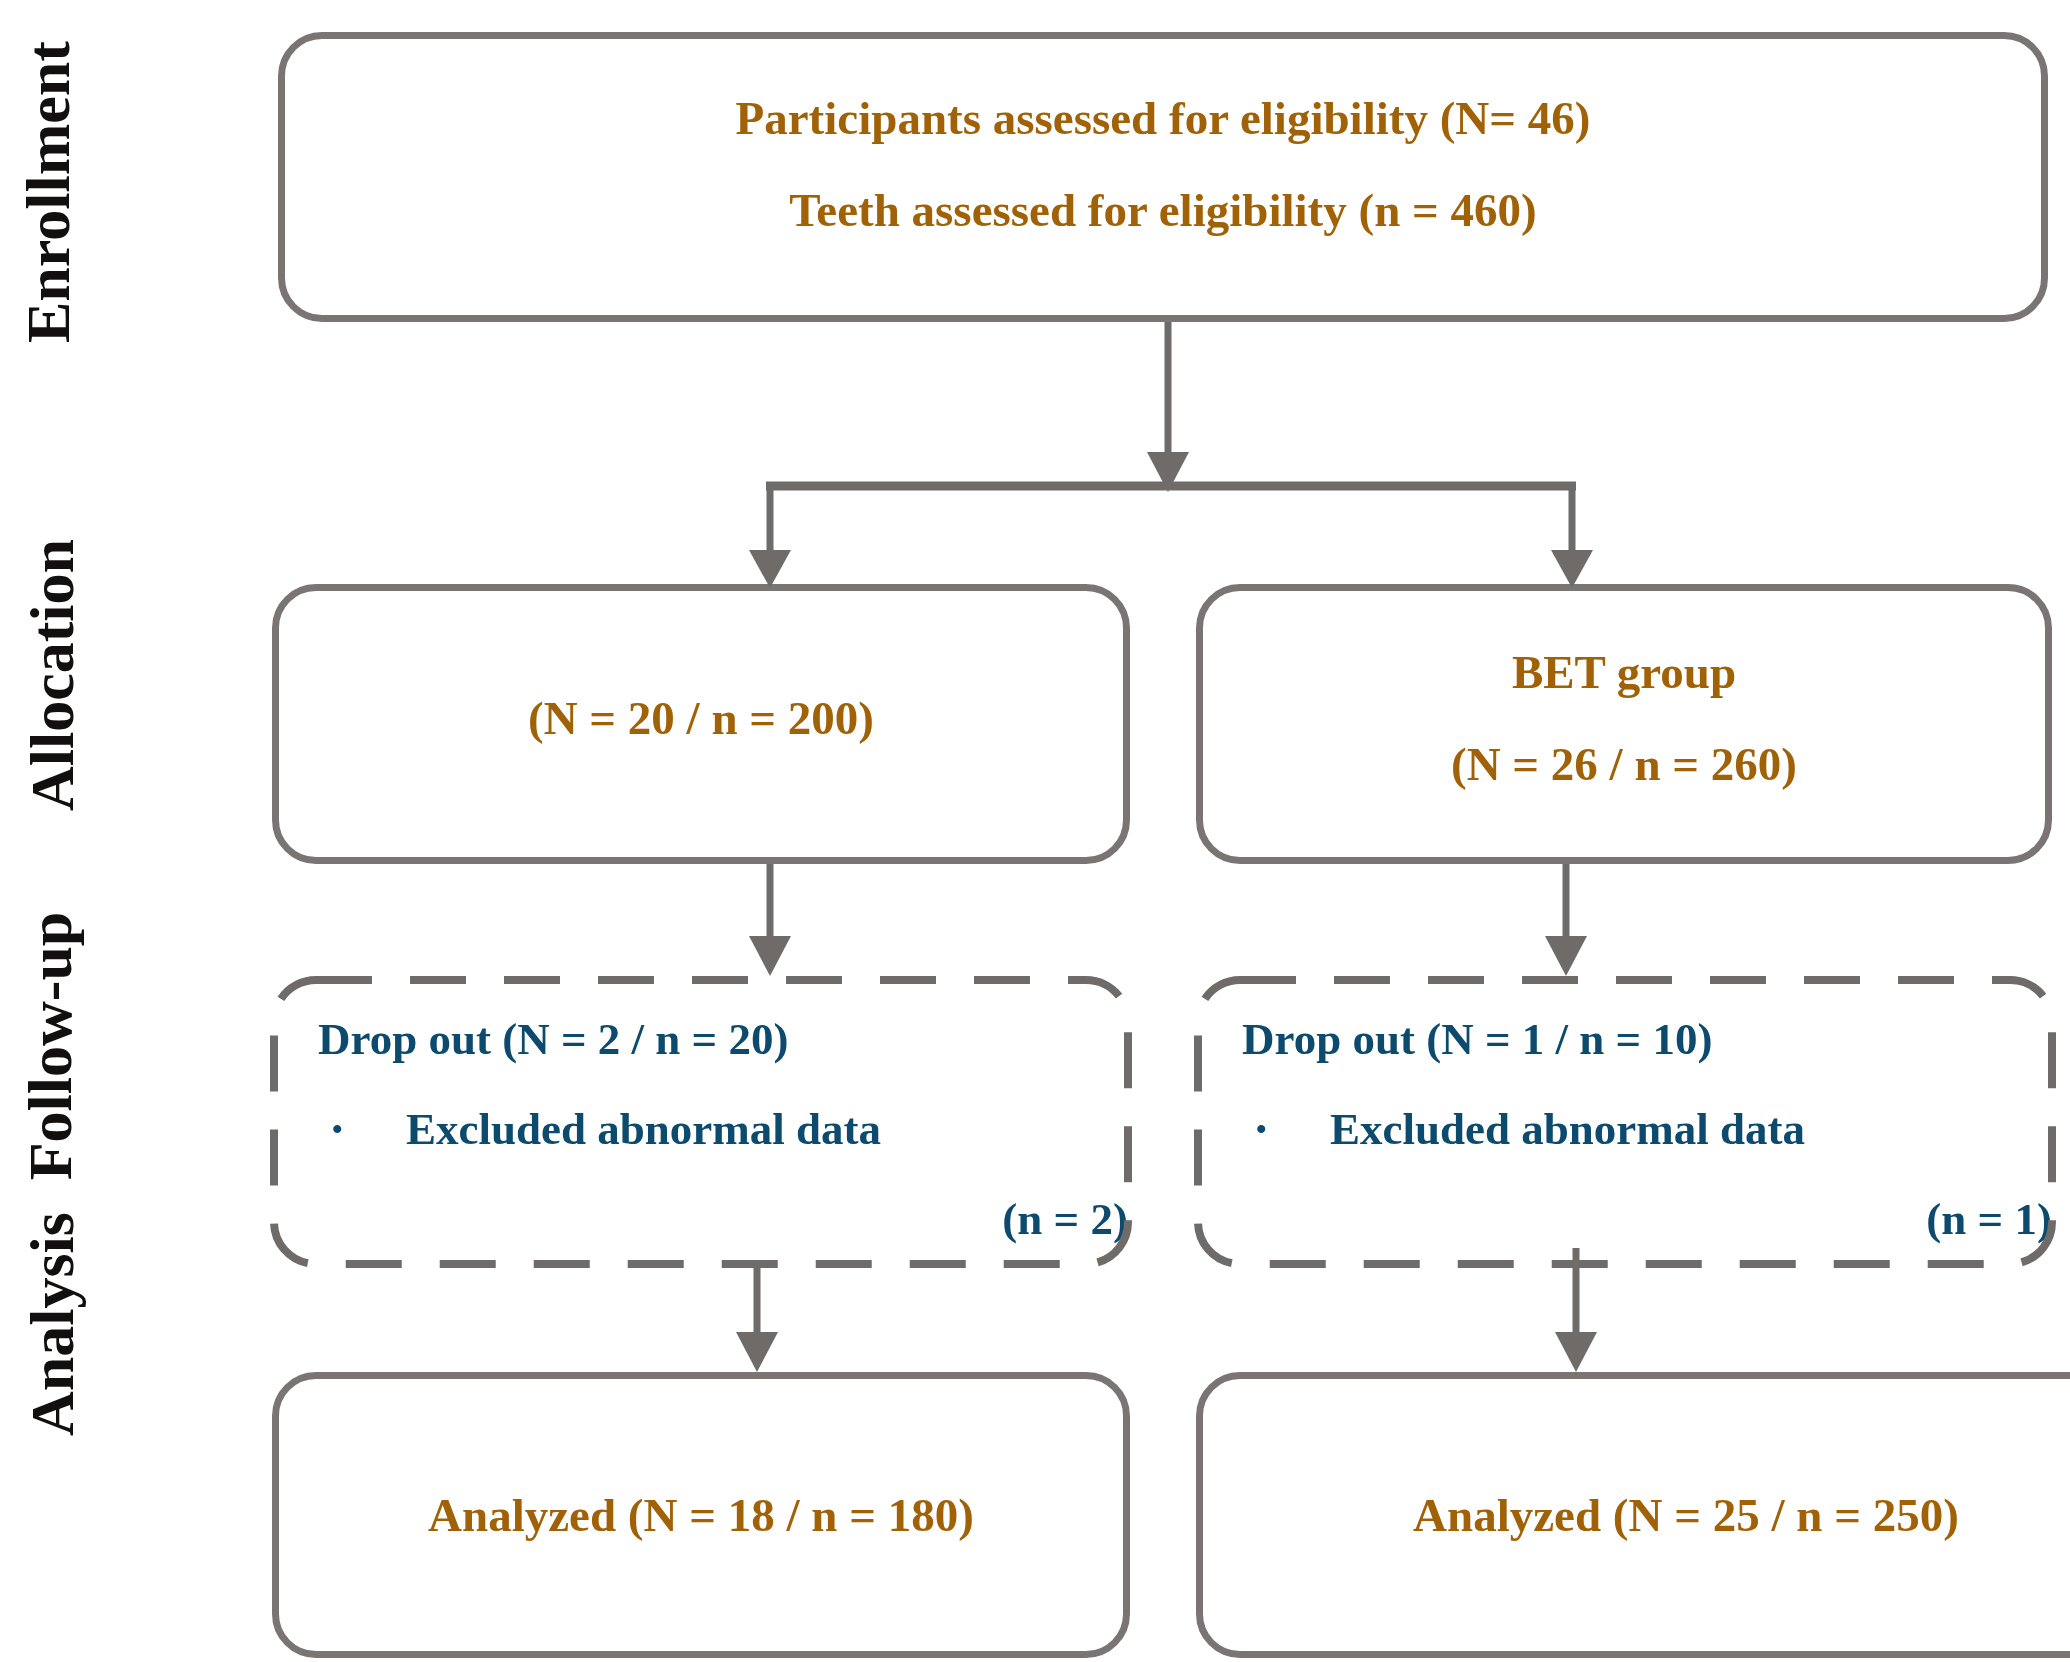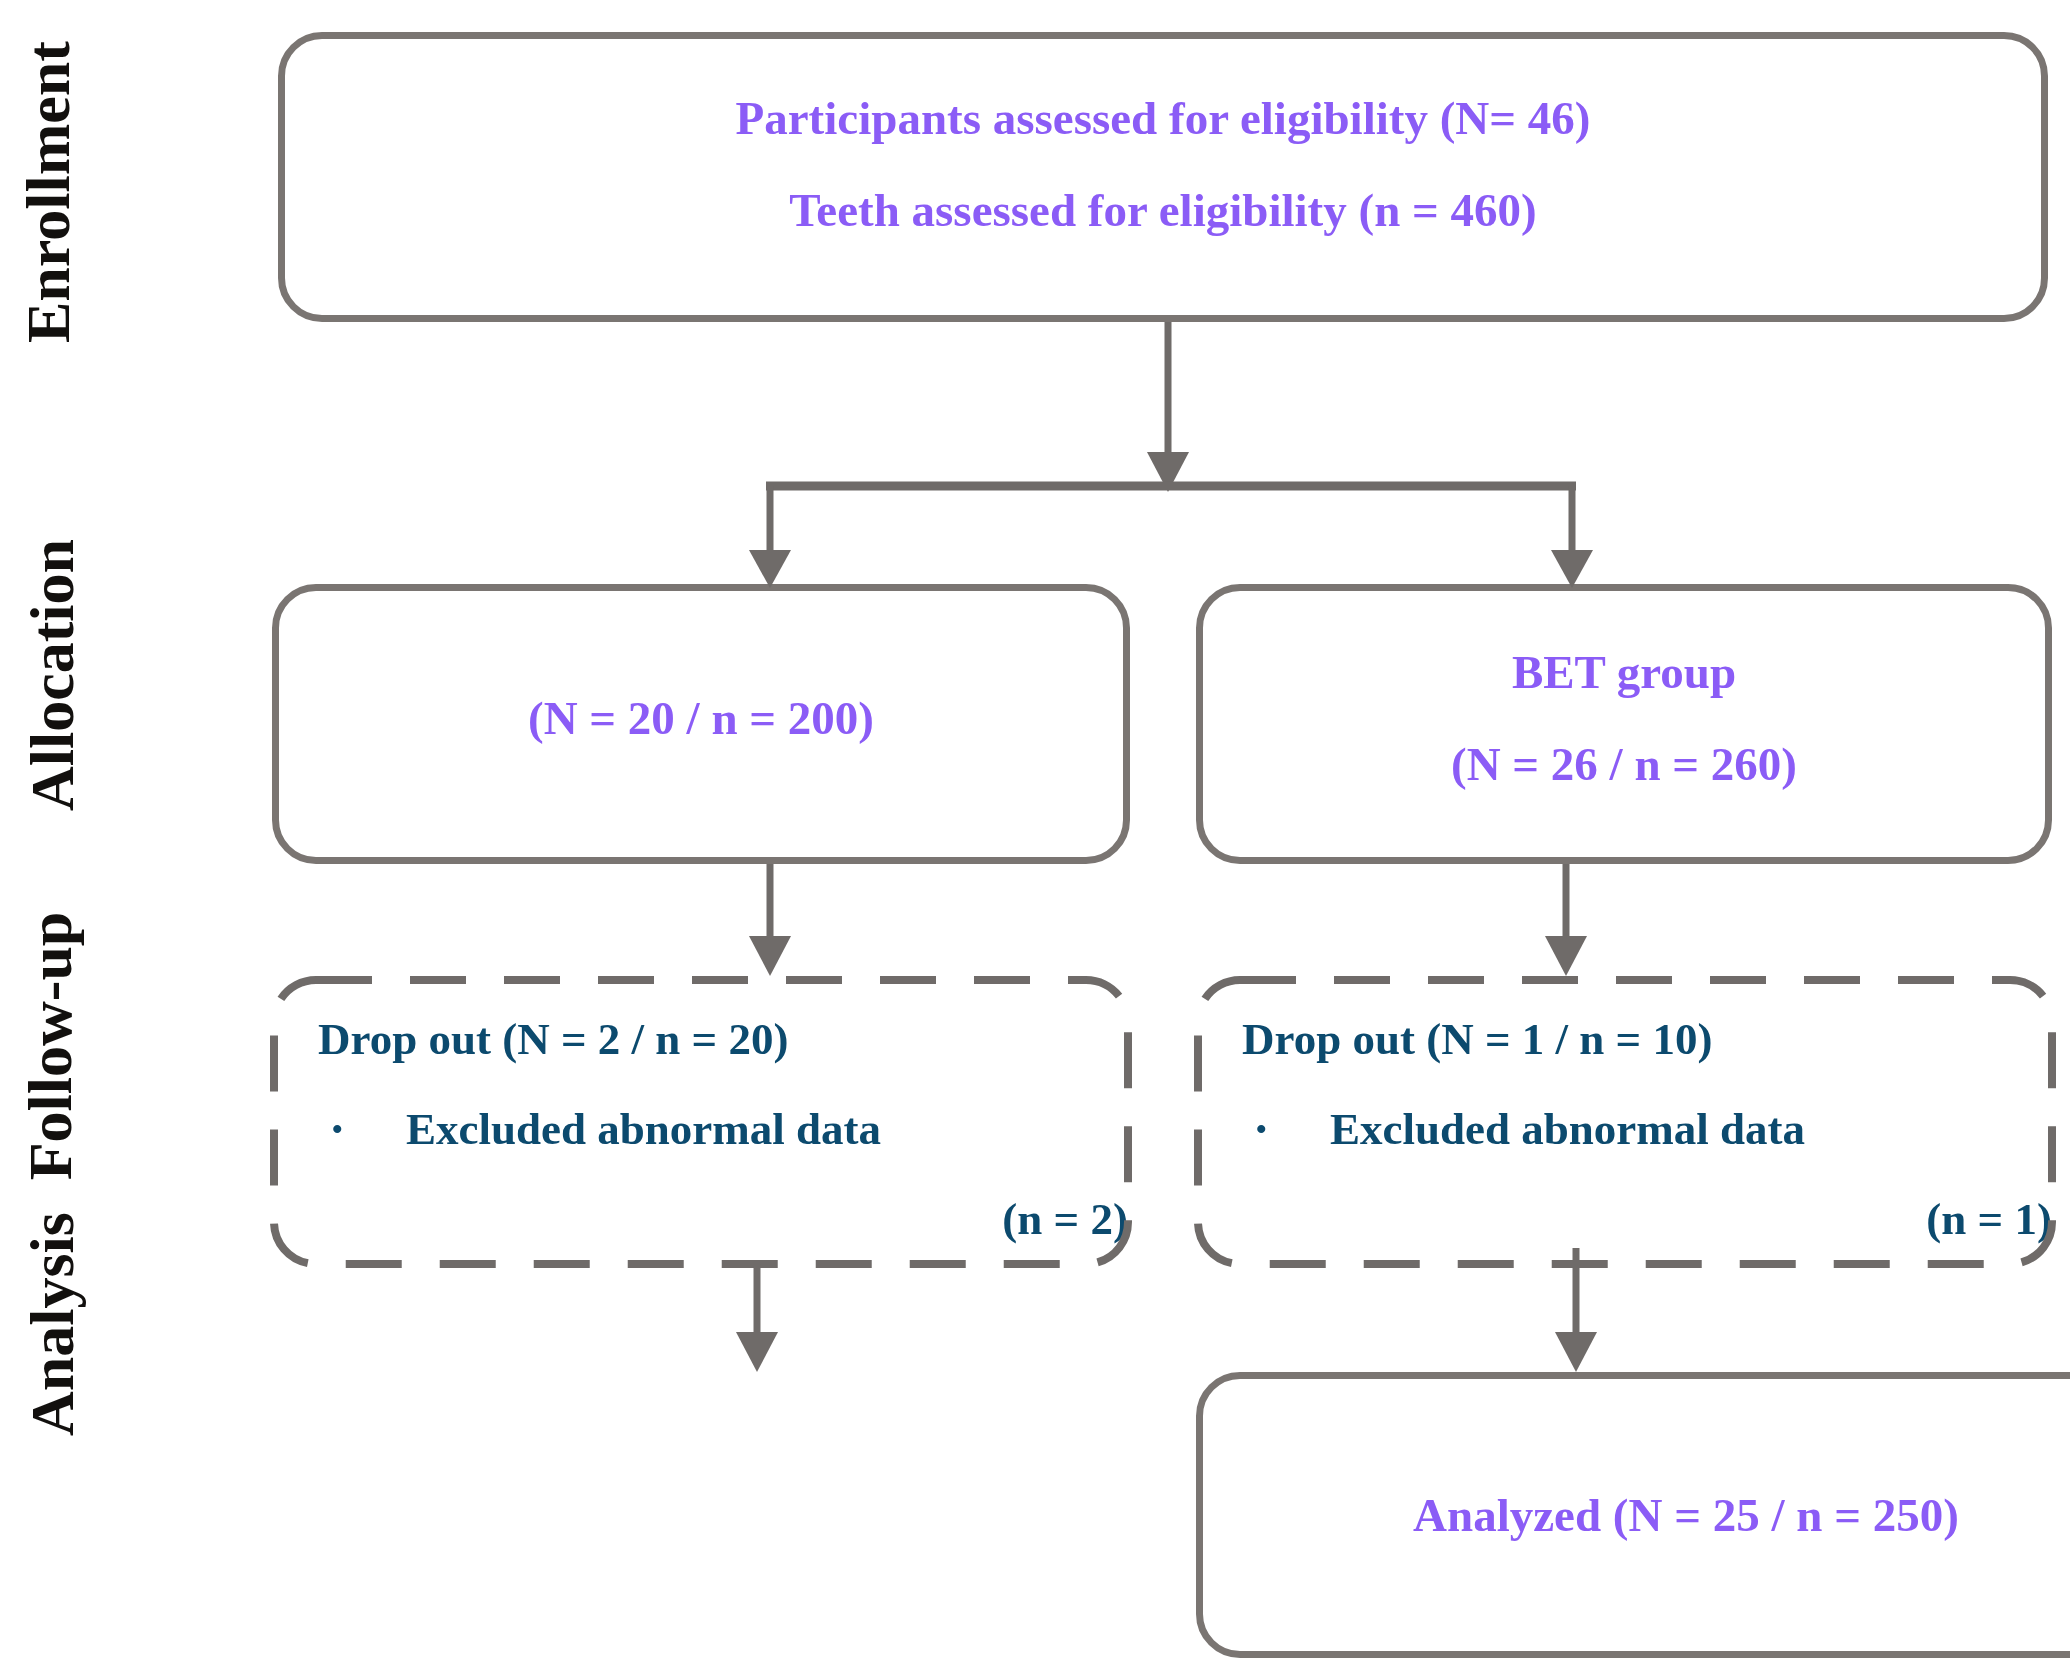--- a/index.html
+++ b/index.html
@@ -29,21 +29,21 @@
     display: flex;
     flex-direction: column;
     justify-content: center;
     align-items: center;
     text-align: center;
   }
   .box-text {
     font-weight: bold;
     font-size: 47px;
     line-height: 92px;
-    color: #8b5cf6;
+    color: #a16207;
     white-space: nowrap;
   }
   .enroll-pad { padding-bottom: 26px; }
   .alloc-pad  { padding-bottom: 12px; }
   .fu-box {
     position: absolute;
     box-sizing: border-box;
     color: #0c4a6e;
     font-weight: bold;
     font-size: 45px;
@@ -106,20 +106,23 @@
     <div class="fu-content">
       <div>Drop out (N = 1 / n = 10)</div>
       <div class="fu-row">
         <span class="fu-bullet">•</span>
         <span>Excluded abnormal data</span>
       </div>
       <div class="fu-line3">(n = 1)</div>
     </div>
   </div>
 
+  <div class="box" style="left:272px; top:1372px; width:858px; height:286px;">
+    <div class="box-text">Analyzed (N = 18 / n = 180)</div>
+  </div>
   <div class="box" style="left:1196px; top:1372px; width:980px; height:286px;">
     <div class="box-text">Analyzed (N = 25 / n = 250)</div>
   </div>
 
   <svg id="arrow-layer" viewBox="0 0 2070 1662">
     <g stroke="#6f6b69" stroke-width="7" fill="#6f6b69">
 
       <line x1="1168" y1="322" x2="1168" y2="452"></line>
       <polygon points="1147,452 1189,452 1168,492" stroke="none"></polygon>
 

